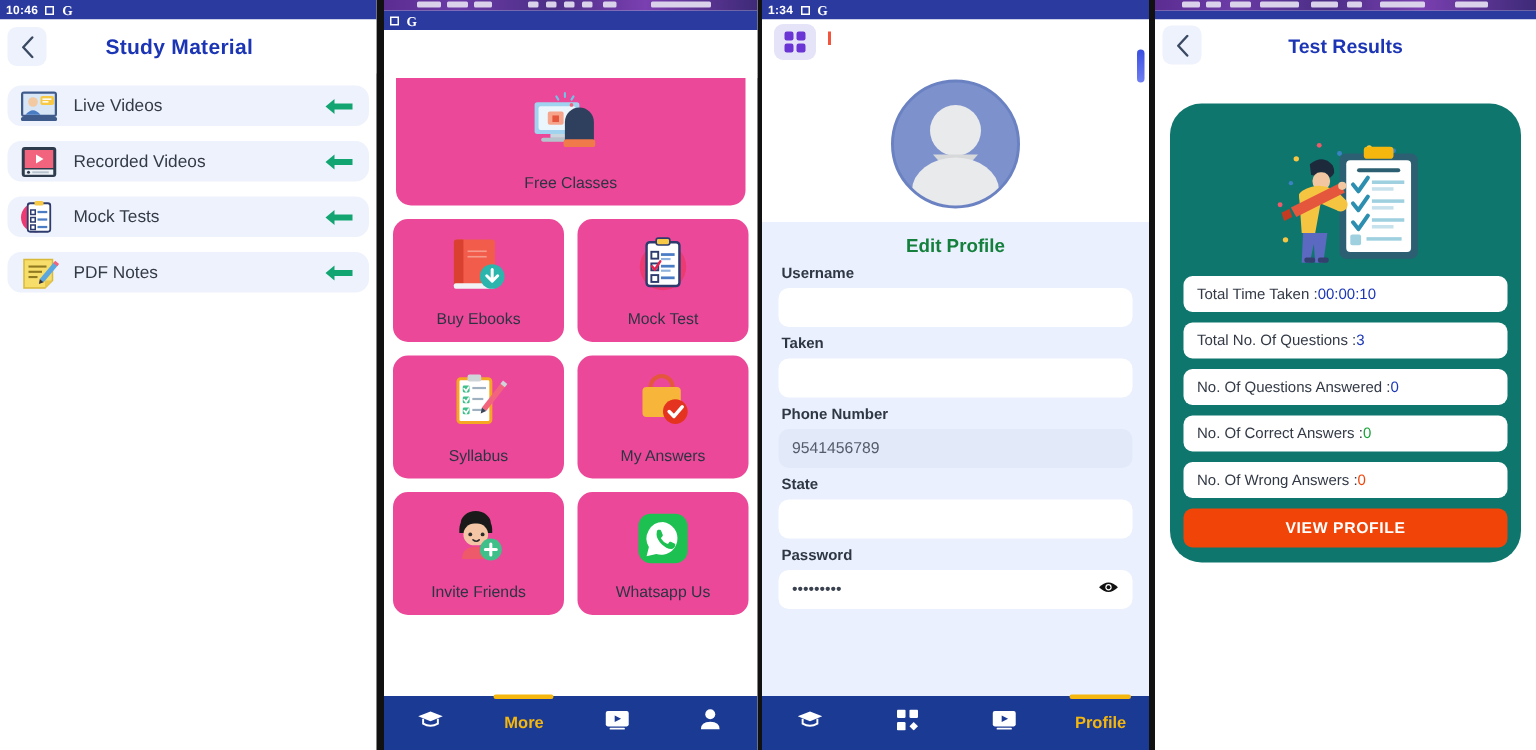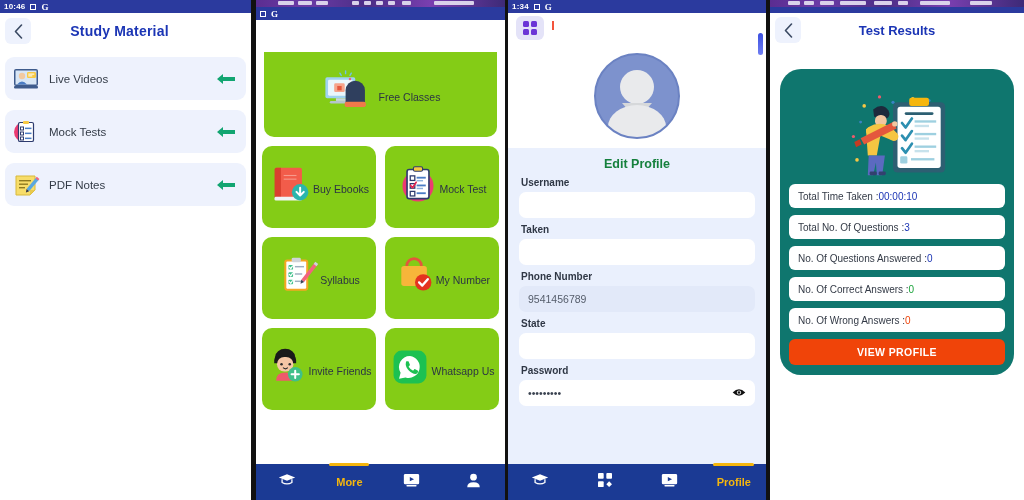--- a/index.html
+++ b/index.html
@@ -37,32 +37,32 @@
      background: linear-gradient(90deg,#5b2d91 0%,#6b3ba6 20%,#4b2e86 45%,#7a3fb0 70%,#3d2a77 100%); }
   .trunc-strip i { position:absolute; top:1px; display:block; background:#d9d2ea; height:4px; border-radius:1px; }
 
   
   .p1-header { height:36px; display:flex; align-items:center; position:relative; background:#fff; }
   .backbtn { width:26px; height:26px; margin-left:5px; border-radius:6px; background:#eef2fd;
              display:flex; align-items:center; justify-content:center; color:#3b4a63; font-size:15px; }
   .p1-title { position:absolute; left:0; right:12px; text-align:center; color:#1b35b5;
               font-weight:bold; font-size:14px; letter-spacing:.2px; }
   .sm-list { padding: 8px 5px 0 5px; display:flex; flex-direction:column; gap:10px; }
-  .sm-row { height:43px; background:#eef2fd; border-radius:9px; display:flex; align-items:center;
+  .sm-row { height:27px; background:#eef2fd; border-radius:9px; display:flex; align-items:center;
             padding: 0 9px 0 7px; }
   .sm-ico { width:28px; height:26px; flex:0 0 auto; }
   .sm-label { flex:1; margin-left:9px; font-size:11.5px; color:#333b47; }
   .arrow-g { width:22px; height:14px; flex:0 0 auto; }
 
   
   .p2-white { height:32px; background:#fff; }
   .grid-wrap { padding: 0 0 0 0; }
   .card {
-    background:#84cc16; border-radius:10px;
-    display:flex; align-items:center; justify-content:center;
+    background:#ec4899; border-radius:10px;
+    display:flex; flex-direction:column; align-items:center; justify-content:center;
   }
   .card-label { font-size:10.5px; color:#2c3444; margin-top:4px; }
   .wide-card { width:233px; margin: 0 auto; height:85px; border-radius:0 0 10px 10px; }
   .grid2 { display:grid; grid-template-columns: 114px 114px; gap:9px; width:237px; margin:9px auto 0 auto; }
   .grid2 .card { height:82px; }
 
   
   .p3-top { height:30px; background:#fff; position:relative; }
   .gridbtn { position:absolute; left:8px; top:3px; width:28px; height:24px; border-radius:6px;
              background:#e4e3f8; display:flex; align-items:center; justify-content:center; }
@@ -150,20 +150,38 @@
           </svg>
         </span>
         <span class="sm-label">Live Videos</span>
         <span class="arrow-g">
           <svg viewBox="0 0 22 14" width="22" height="14">
               <path d="M2 7 L8 2 L8 5 L20 5 L20 9 L8 9 L8 12 Z" fill="#12a571"></path>
             </svg>
         </span>
       </div>
 
+      <div class="sm-row">
+        <span class="sm-ico">
+          <svg viewBox="0 0 28 26" width="28" height="26">
+            <rect x="2.5" y="3" width="23" height="20" rx="2" fill="#2d3b4d"></rect>
+            <rect x="4.5" y="5" width="19" height="12" fill="#f2647e"></rect>
+            <path d="M12 8 L17 11 L12 14 Z" fill="#fff"></path>
+            <rect x="4.5" y="18" width="19" height="3.5" fill="#eef2f7"></rect>
+            <circle cx="7" cy="19.8" r="1" fill="#2d3b4d"></circle>
+            <rect x="9.5" y="19.2" width="11" height="1.3" fill="#b9c3cf"></rect>
+          </svg>
+        </span>
+        <span class="sm-label">Recorded Videos</span>
+        <span class="arrow-g">
+          <svg viewBox="0 0 22 14" width="22" height="14">
+              <path d="M2 7 L8 2 L8 5 L20 5 L20 9 L8 9 L8 12 Z" fill="#12a571"></path>
+            </svg>
+        </span>
+      </div>
 
       <div class="sm-row">
         <span class="sm-ico">
           <svg viewBox="0 0 28 26" width="28" height="26">
             <circle cx="12" cy="13" r="10" fill="#ec3b72"></circle>
             <rect x="6.5" y="3.5" width="15" height="19" rx="1.6" fill="#fff" stroke="#2d3b6e" stroke-width="1.2"></rect>
             <rect x="11" y="2" width="6" height="3" rx="1" fill="#f7c944"></rect>
             <rect x="8.5" y="8" width="3" height="3" fill="none" stroke="#2d3b6e" stroke-width="1"></rect>
             <rect x="13" y="8.6" width="6.5" height="1.5" fill="#4a7cc4"></rect>
             <rect x="8.5" y="13" width="3" height="3" fill="none" stroke="#2d3b6e" stroke-width="1"></rect>
@@ -311,21 +329,21 @@
 
         <div class="card">
           <span>
             <svg viewBox="0 0 46 46" width="42" height="42">
               <path d="M14 12 a8 8 0 0 1 16 0" fill="none" stroke="#e4573d" stroke-width="3" stroke-linecap="round"></path>
               <rect x="8" y="12" width="28" height="22" rx="3" fill="#f7b53a"></rect>
               <circle cx="32" cy="30" r="9" fill="#e4331f"></circle>
               <path d="M27.5 30 L31 33.5 L37 26.5" fill="none" stroke="#fff" stroke-width="2.6" stroke-linecap="round" stroke-linejoin="round"></path>
             </svg>
           </span>
-          <span class="card-label">My Number</span>
+          <span class="card-label">My Answers</span>
         </div>
 
         <div class="card">
           <span>
             <svg viewBox="0 0 46 46" width="42" height="42">
               <path d="M9 16 a12 10 0 0 1 24 0 v3 h-24z" fill="#1a1a1a"></path>
               <rect x="12" y="12" width="18" height="16" rx="8" fill="#f5c6a5"></rect>
               <path d="M10 14 q11 -8 22 0 v-2 a11 9 0 0 0 -22 0z" fill="#1a1a1a"></path>
               <circle cx="17" cy="20" r="1.4" fill="#2b2b2b"></circle>
               <circle cx="26" cy="20" r="1.4" fill="#2b2b2b"></circle>

